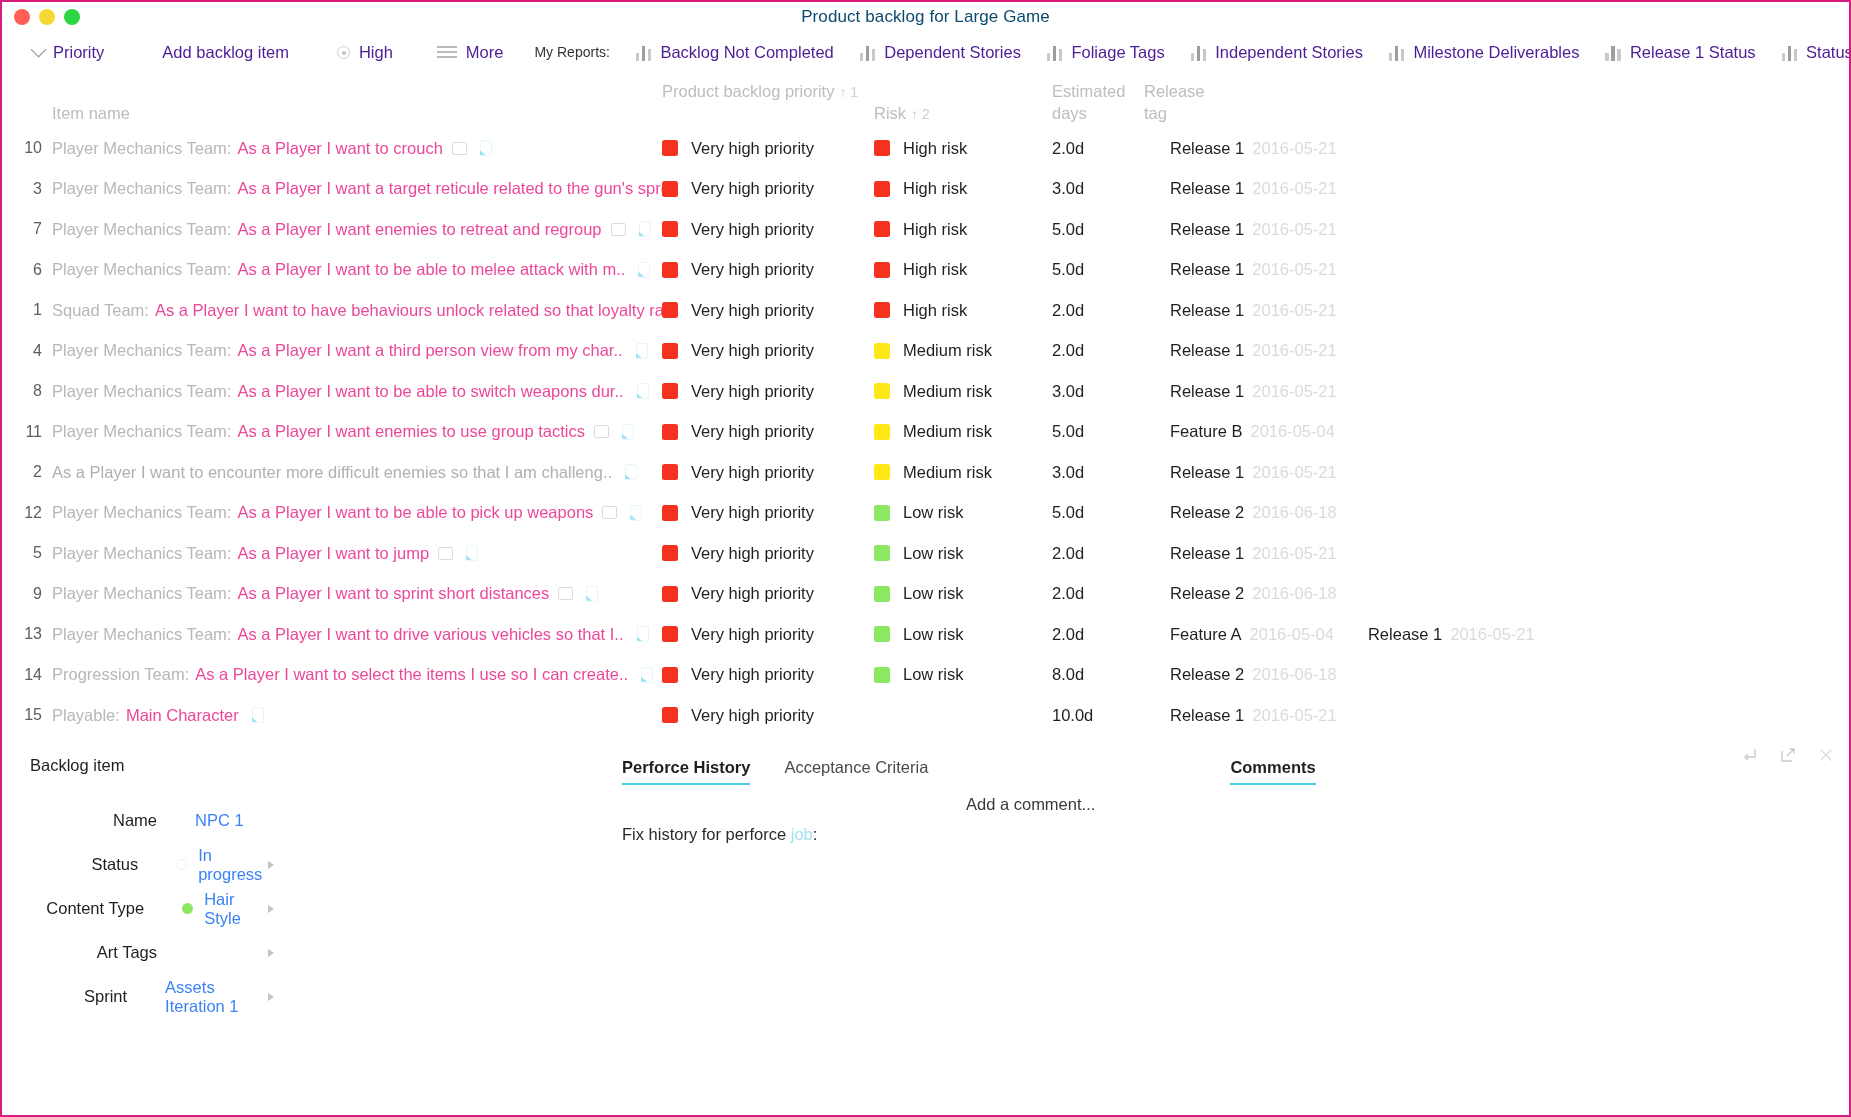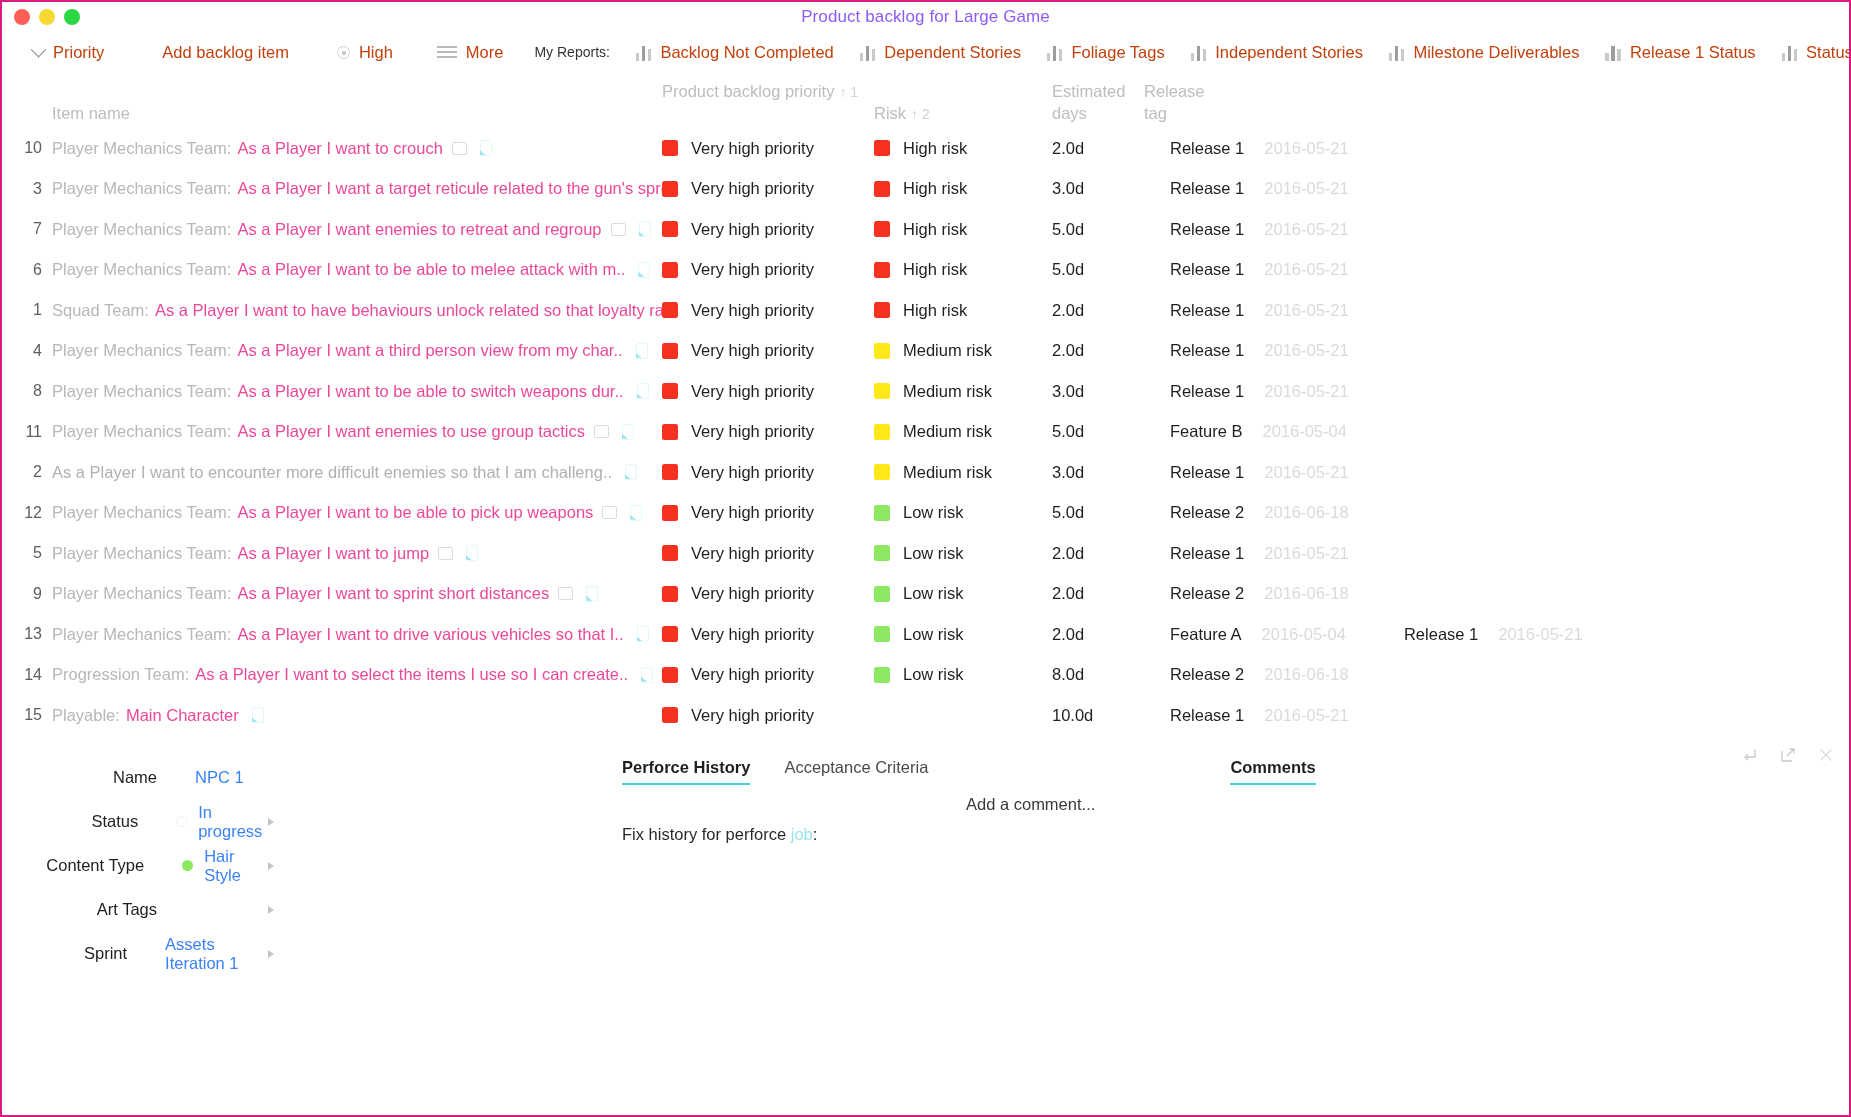--- a/index.html
+++ b/index.html
@@ -24,40 +24,40 @@
     display: flex; align-items: center;
     background: #ffffff;
   }
   .traffic { display: flex; gap: 9px; margin-left: 12px; }
   .dot { width: 16px; height: 16px; border-radius: 50%; }
   .dot.red { background: #ff5f57; }
   .dot.yellow { background: #f6d832; }
   .dot.green { background: #2bd642; }
   .window-title {
     position: absolute; left: 0; right: 0; text-align: center;
-    font-size: 17px; color: #8b5cf6; letter-spacing: .1px;
+    font-size: 17px; color: #0c4a6e; letter-spacing: .1px;
   }
 
   
   .toolbar {
     height: 40px;
     display: flex; align-items: center;
     padding-left: 18px;
     gap: 0px;
     font-size: 16px;
     color: #2b2b2b;
     white-space: nowrap;
   }
   .tb-item {
     display: flex; align-items: center; gap: 9px;
     padding: 0 13px;
     height: 30px;
     cursor: default;
   }
-  .tb-label { font-size: 16.5px; color: #c2410c; }
+  .tb-label { font-size: 16.5px; color: #4c1d95; }
   .chev-down {
     width: 11px; height: 11px;
     border-right: 1.6px solid #8a8a8a;
     border-bottom: 1.6px solid #8a8a8a;
     transform: rotate(45deg) translate(-2px,-2px);
   }
   .ico-show {
     width: 13px; height: 13px; border-radius: 50%;
     border: 1.4px solid #cfcfcf;
     position: relative;
@@ -126,21 +126,21 @@
   .mini-curl::after {
     content: ""; position: absolute; left: 2px; bottom: 1px;
     width: 6px; height: 5px; background: #7fdcef; opacity: .75;
     clip-path: polygon(0 0, 100% 100%, 0 100%);
   }
 
   .cell-prio { width: 212px; flex: none; display: flex; align-items: center; gap: 13px; }
   .cell-risk { width: 178px; flex: none; display: flex; align-items: center; gap: 13px; }
   .swatch { width: 16px; height: 16px; border-radius: 2.5px; flex: none; }
   .cell-days { width: 118px; flex: none; color: #1f1f1f; }
-  .cell-rel { flex: 1 1 auto; display: flex; align-items: center; gap: 20px; white-space: nowrap; text-align: right; }
+  .cell-rel { flex: 1 1 auto; display: flex; align-items: center; gap: 8px; white-space: nowrap; text-align: right; }
   .tagname { color: #1f1f1f; }
   .tagdate { color: #dadada; }
   .taggap { width: 18px; flex: none; }
   .val { color: #1f1f1f; }
 
   .status-line {
     display: flex; align-items: center;
     height: 34px; font-size: 16px; color: #d5d5d5;
     padding-left: 50px;
   }
@@ -617,20 +617,21 @@
             <span class="tagdate">2016-05-21</span>
           </div>
         </div>
       </div>
 
   </div>
 
   <div class="detail">
 
     <div class="detail-left">
+      <div class="detail-title">Backlog item</div>
       <div id="fields">
           <div class="field">
             <div class="field-label">Name</div>
             <div class="field-value">
               <span>NPC 1</span>
             </div>
           </div>
           <div class="field">
             <div class="field-label">Status</div>
             <div class="field-value">

